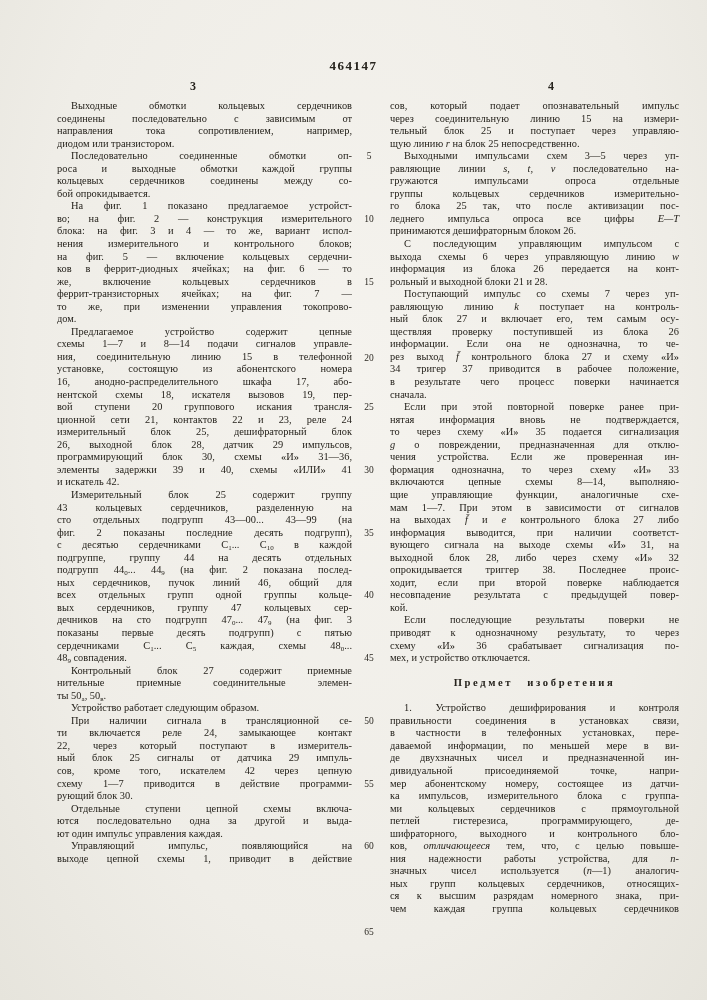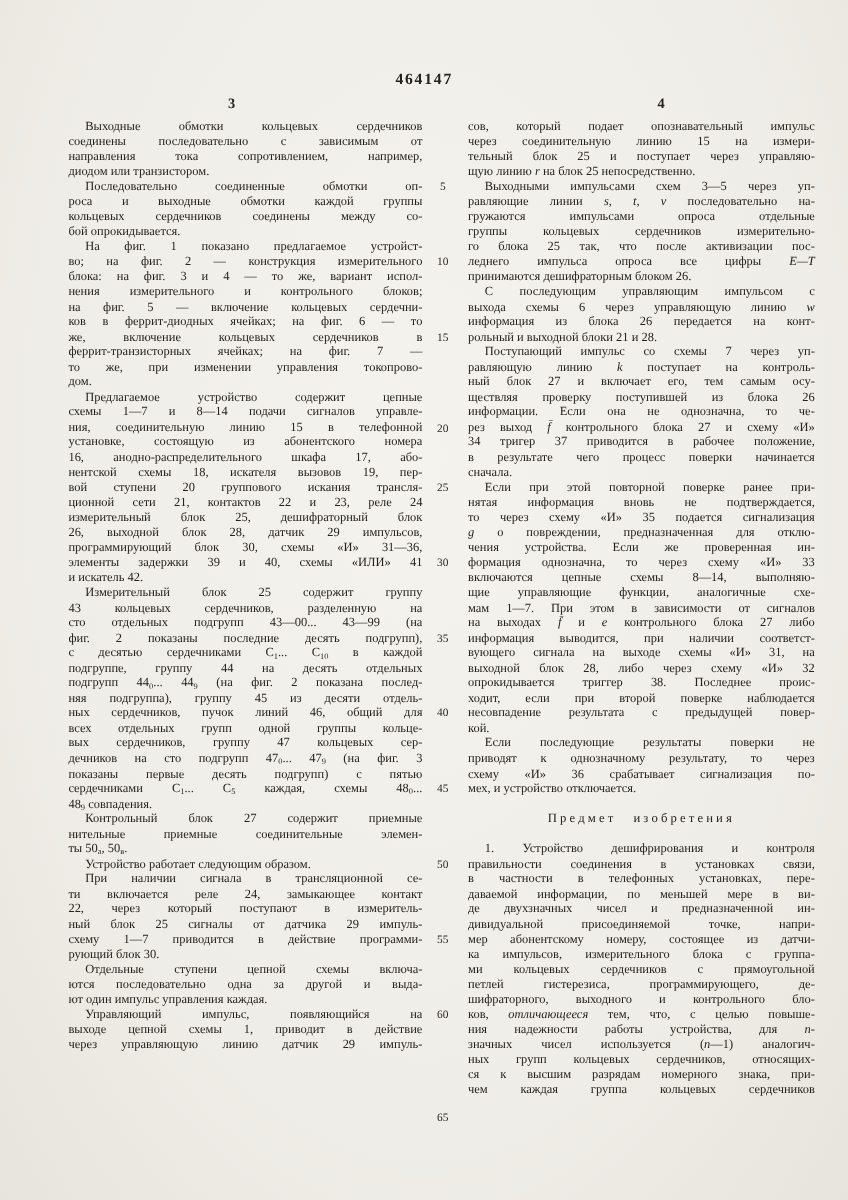--- a/index.html
+++ b/index.html
@@ -36,21 +36,21 @@
   }
   .line {
     height: 12.55px; line-height: 12.55px; font-size: 10.4px;
     text-align: justify; text-align-last: justify;
     white-space: normal; overflow: visible;
   }
   .line.p { text-indent: 14px; }
   .line.e { text-align-last: left; }
   .line.h {
     text-align: right; text-align-last: center;
-    letter-spacing: 2.6px; word-spacing: 9px; font-size: 10.6px;
+    letter-spacing: 2.6px; word-spacing: 9px; font-size: 10.6px; font-weight: bold;
   }
   .line.blank { text-align-last: left; }
   .line i { font-style: italic; }
   .line sub { font-size: 7px; vertical-align: -2px; line-height: 0; }
 </style>
 </head>
 <body>
 
 <div class="page">
   <div class="patent-number">464147</div>
@@ -89,44 +89,43 @@
       <div class="line">программирующий блок 30, схемы «И» 31—36,</div>
       <div class="line">элементы задержки 39 и 40, схемы «ИЛИ» 41</div>
       <div class="line e">и искатель 42.</div>
       <div class="line p">Измерительный блок 25 содержит группу</div>
       <div class="line">43 кольцевых сердечников, разделенную на</div>
       <div class="line">сто отдельных подгрупп 43—00... 43—99 (на</div>
       <div class="line">фиг. 2 показаны последние десять подгрупп),</div>
       <div class="line">с десятью сердечниками С<sub>1</sub>... С<sub>10</sub> в каждой</div>
       <div class="line">подгруппе, группу 44 на десять отдельных</div>
       <div class="line">подгрупп 44<sub>0</sub>... 44<sub>9</sub> (на фиг. 2 показана послед-</div>
-      <div class="line">няя подгруппа), группу 45 из десяти отдель-</div>
       <div class="line">ных сердечников, пучок линий 46, общий для</div>
       <div class="line">всех отдельных групп одной группы кольце-</div>
       <div class="line">вых сердечников, группу 47 кольцевых сер-</div>
       <div class="line">дечников на сто подгрупп 47<sub>0</sub>... 47<sub>9</sub> (на фиг. 3</div>
       <div class="line">показаны первые десять подгрупп) с пятью</div>
       <div class="line">сердечниками С<sub>1</sub>... С<sub>5</sub> каждая, схемы 48<sub>0</sub>...</div>
       <div class="line e">48<sub>9</sub> совпадения.</div>
       <div class="line p">Контрольный блок 27 содержит приемные</div>
       <div class="line">нительные приемные соединительные элемен-</div>
       <div class="line e">ты 50<sub>а</sub>, 50<sub>в</sub>.</div>
       <div class="line p e">Устройство работает следующим образом.</div>
       <div class="line p">При наличии сигнала в трансляционной се-</div>
       <div class="line">ти включается реле 24, замыкающее контакт</div>
       <div class="line">22, через который поступают в измеритель-</div>
       <div class="line">ный блок 25 сигналы от датчика 29 импуль-</div>
+      <div class="line">сов, кроме того, искателем 42 через цепную</div>
       <div class="line">схему 1—7 приводится в действие программи-</div>
       <div class="line e">рующий блок 30.</div>
       <div class="line p">Отдельные ступени цепной схемы включа-</div>
       <div class="line">ются последовательно одна за другой и выда-</div>
       <div class="line e">ют один импульс управления каждая.</div>
       <div class="line p">Управляющий импульс, появляющийся на</div>
       <div class="line">выходе цепной схемы 1, приводит в действие</div>
-      <div class="line">через управляющую линию датчик 29 импуль-</div>
     </div>
 
   <div class="gutter">
       <div class="gnum" style="top: 50.2px;">5</div>
       <div class="gnum" style="top: 112.95px;">10</div>
       <div class="gnum" style="top: 175.7px;">15</div>
       <div class="gnum" style="top: 252px;">20</div>
       <div class="gnum" style="top: 301.2px;">25</div>
       <div class="gnum" style="top: 363.95px;">30</div>
       <div class="gnum" style="top: 426.7px;">35</div>

